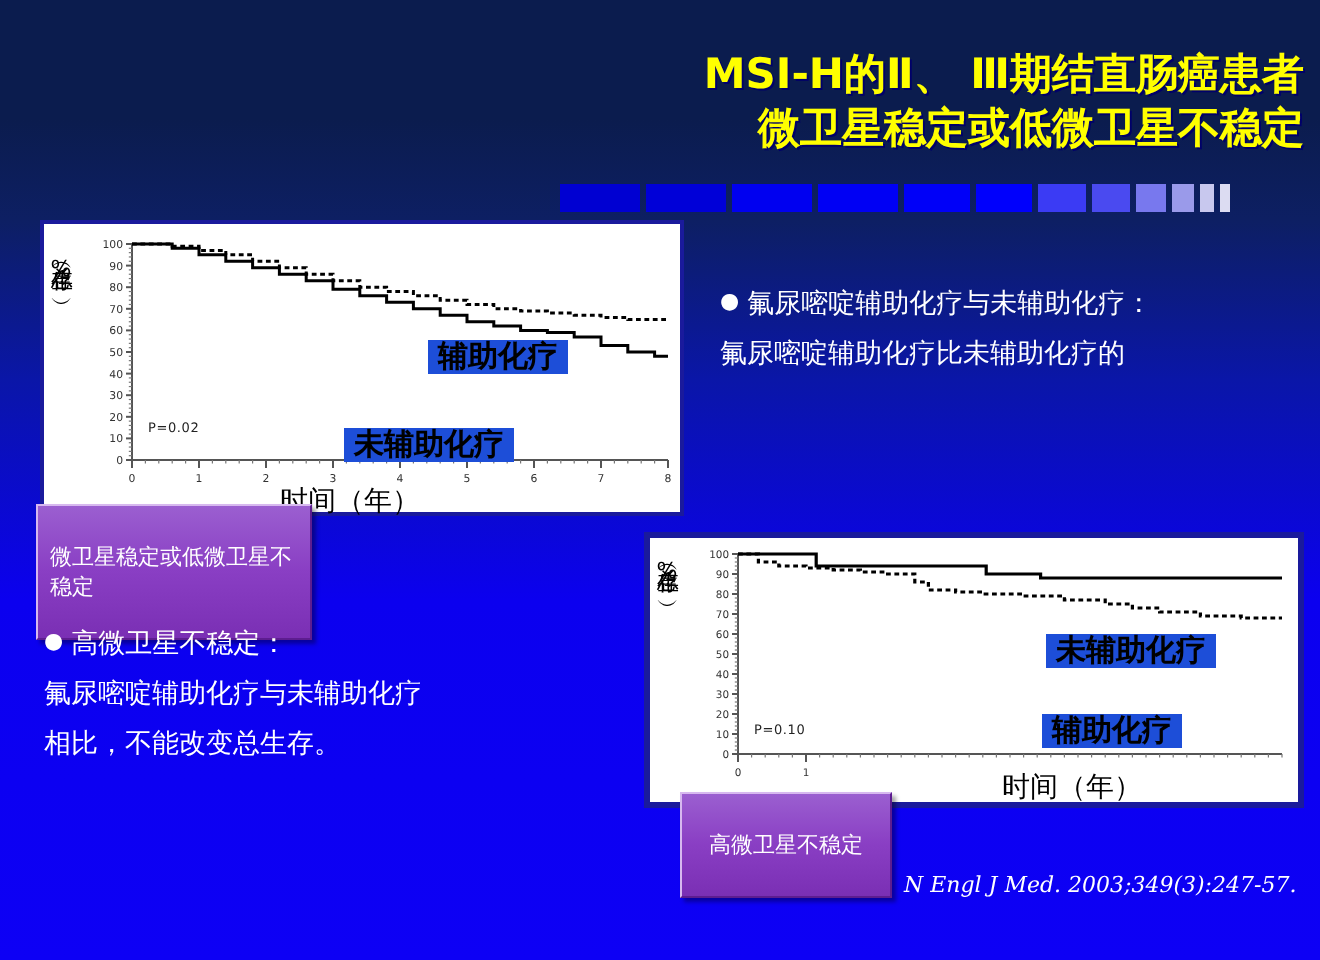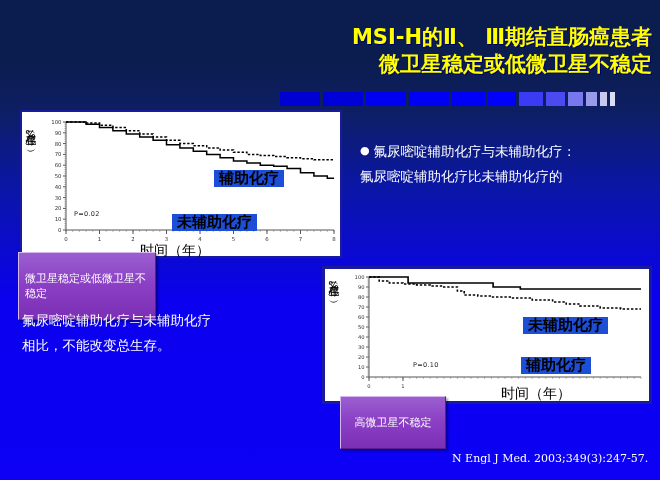--- a/index.html
+++ b/index.html
@@ -102,21 +102,21 @@
   
   .pvalue {
     position: absolute;
     color: #222222;
     font-size: 6.5px;
     letter-spacing: 0.3px;
     white-space: nowrap;
     text-align: right;
   }
   #c1-p { left: 52px; top: 98px; }
-  #c2-p { left: 52px; top: 92px; margin-left: 36px; }
+  #c2-p { left: 52px; top: 92px; }
 
   
   .axis-x-title {
     position: absolute;
     color: #000000;
     font-size: 14px;
     white-space: nowrap;
   }
   #c1-xtitle { left: 118px; top: 130px; }
   #c2-xtitle { left: 176px; top: 116px; }
@@ -170,23 +170,23 @@
     margin-right: 4px;
   }
 
   
   #citation {
     position: absolute;
     left: 452px;
     top: 436px;
     color: #ffffff;
     font-family: "DejaVu Serif", "Liberation Serif", serif;
+    font-style: italic;
     font-size: 11px;
     white-space: nowrap;
-    margin-top: 16px;
   }
 </style>
 </head>
 <body>
 
 <div id="slide">
 
   <div id="title-block">
     <div class="title-line">MSI-H的Ⅱ、 Ⅲ期结直肠癌患者</div>
     <div class="title-line">微卫星稳定或低微卫星不稳定</div>
@@ -349,20 +349,21 @@
   </div>
 
   <div class="purple-tag" id="tag1">微卫星稳定或低微卫星不稳定</div>
 
   <div class="bullet-block" id="bullet-right">
     <span class="bullet-line"><span class="bullet-dot">●</span><span>氟尿嘧啶辅助化疗与未辅助化疗：</span></span>
     <span class="bullet-line">氟尿嘧啶辅助化疗比未辅助化疗的</span>
   </div>
 
   <div class="bullet-block" id="bullet-left">
+    <span class="bullet-line"><span class="bullet-dot">●</span><span>高微卫星不稳定：</span></span>
     <span class="bullet-line">氟尿嘧啶辅助化疗与未辅助化疗</span>
     <span class="bullet-line">相比，不能改变总生存。</span>
   </div>
 
   <div id="chart2-panel" class="chart-panel">
     <div class="plot-area">
       <svg class="plot-svg" viewBox="0 0 324 132" preserveAspectRatio="none">
         <g id="c2-axes">
             <line x1="44" y1="8" x2="44" y2="108" stroke="#555" stroke-width="1"></line>
             <line x1="44" y1="108" x2="316" y2="108" stroke="#555" stroke-width="1"></line>

